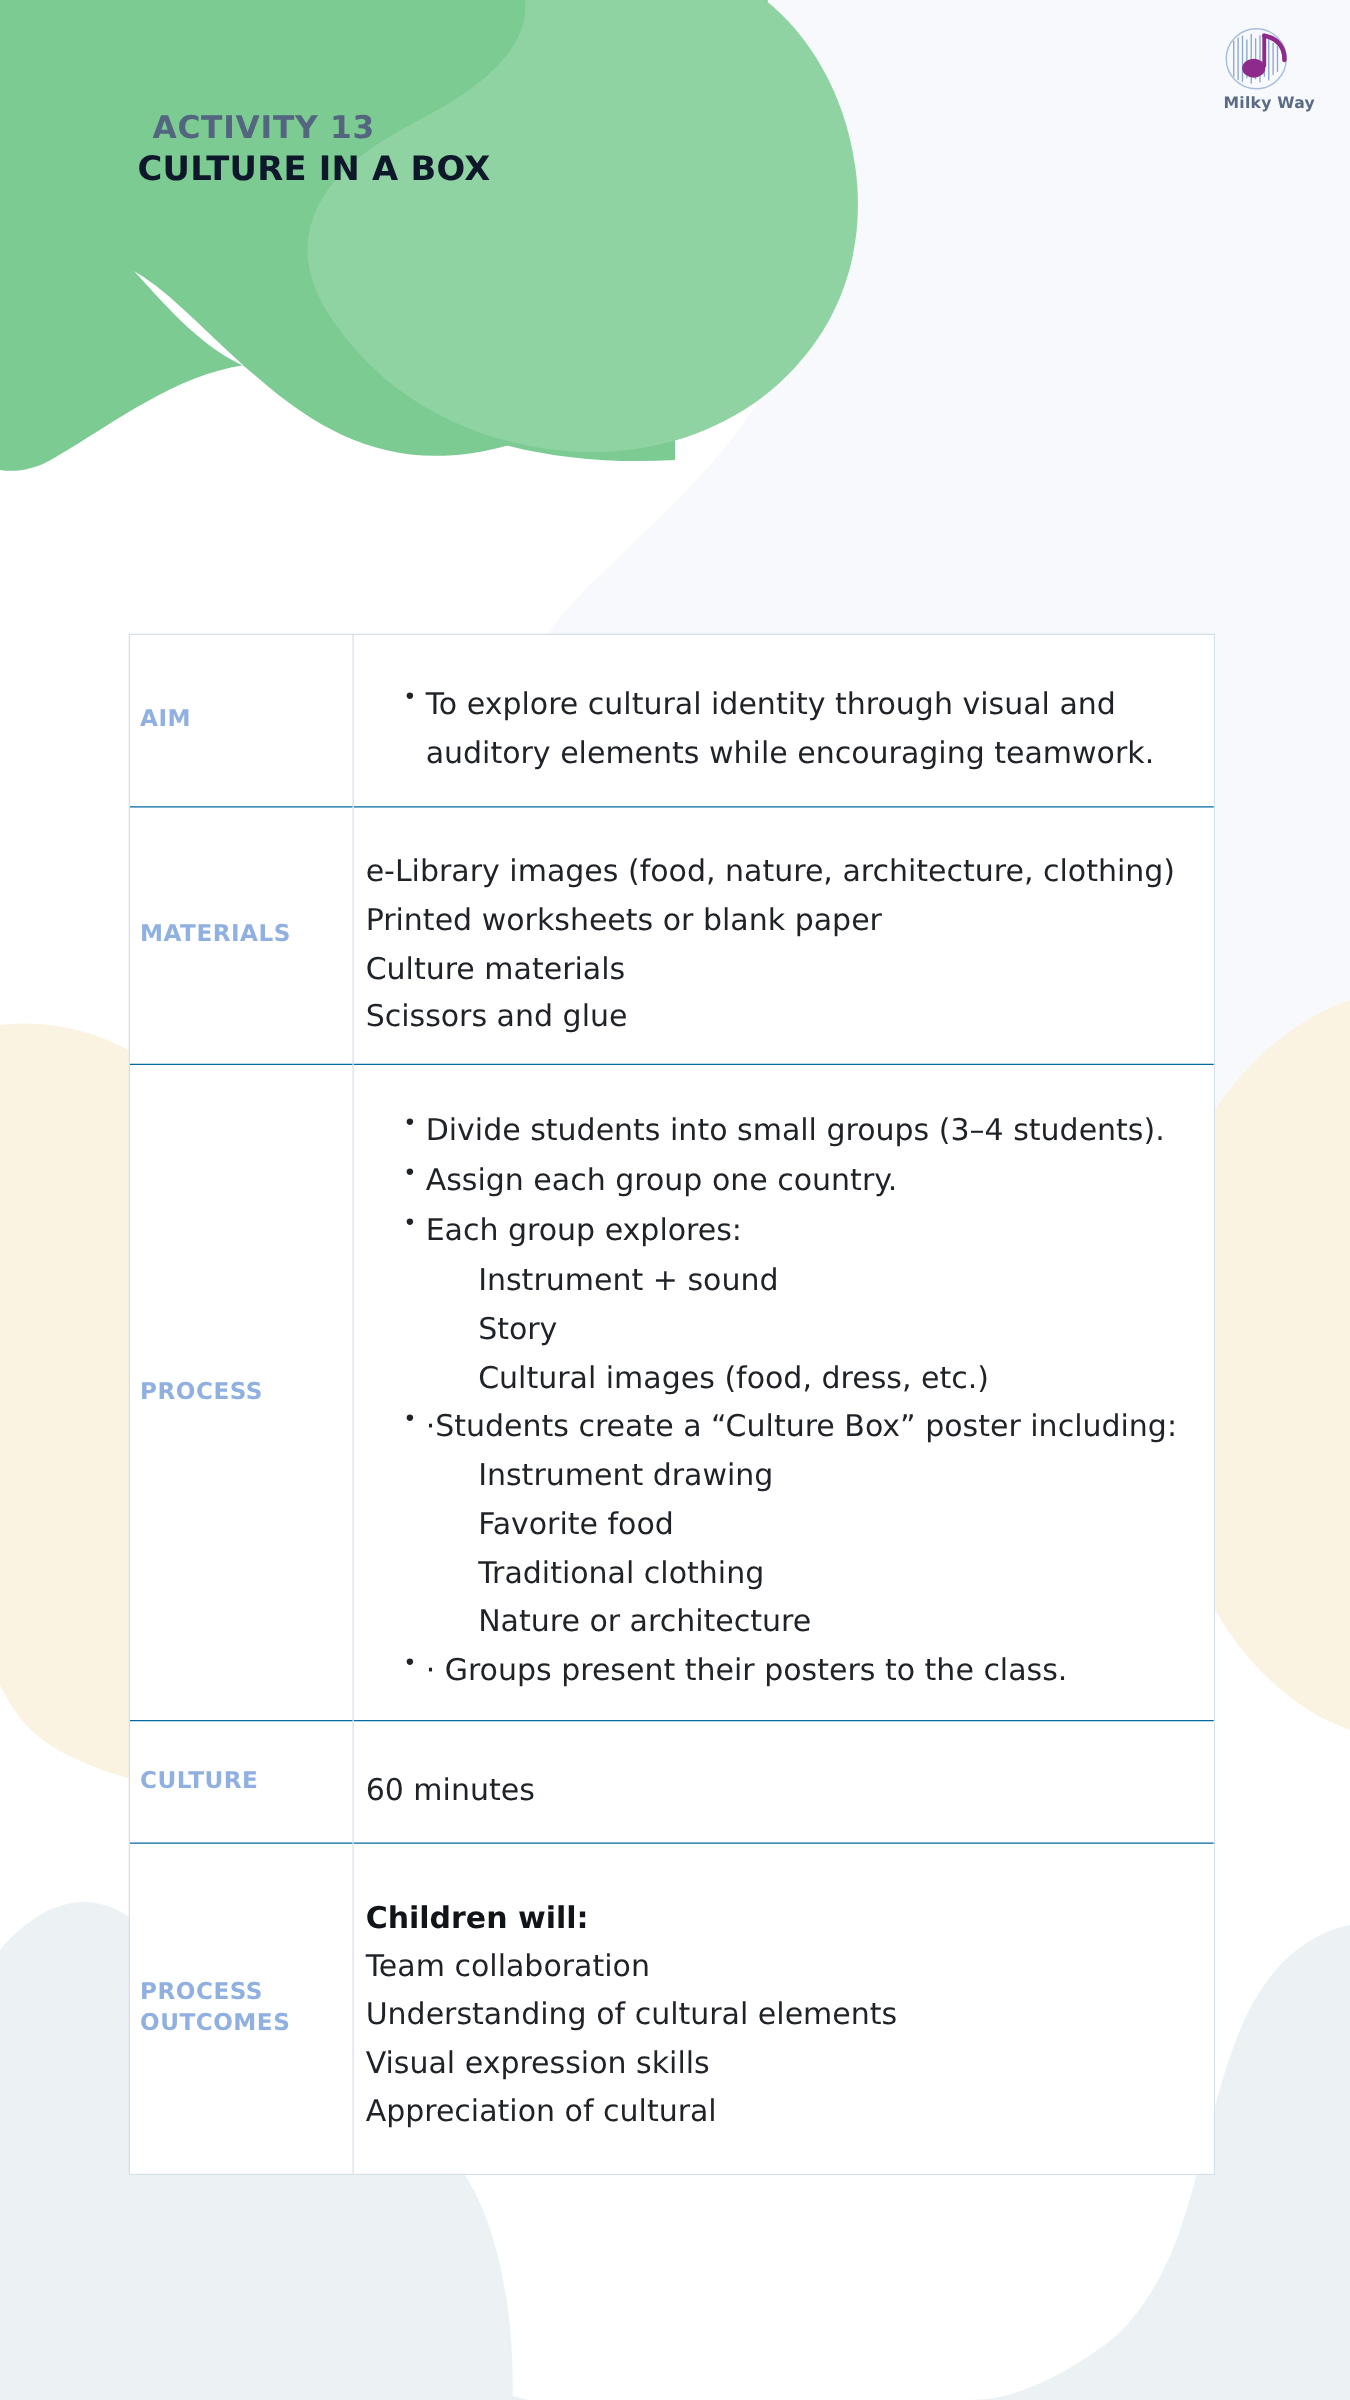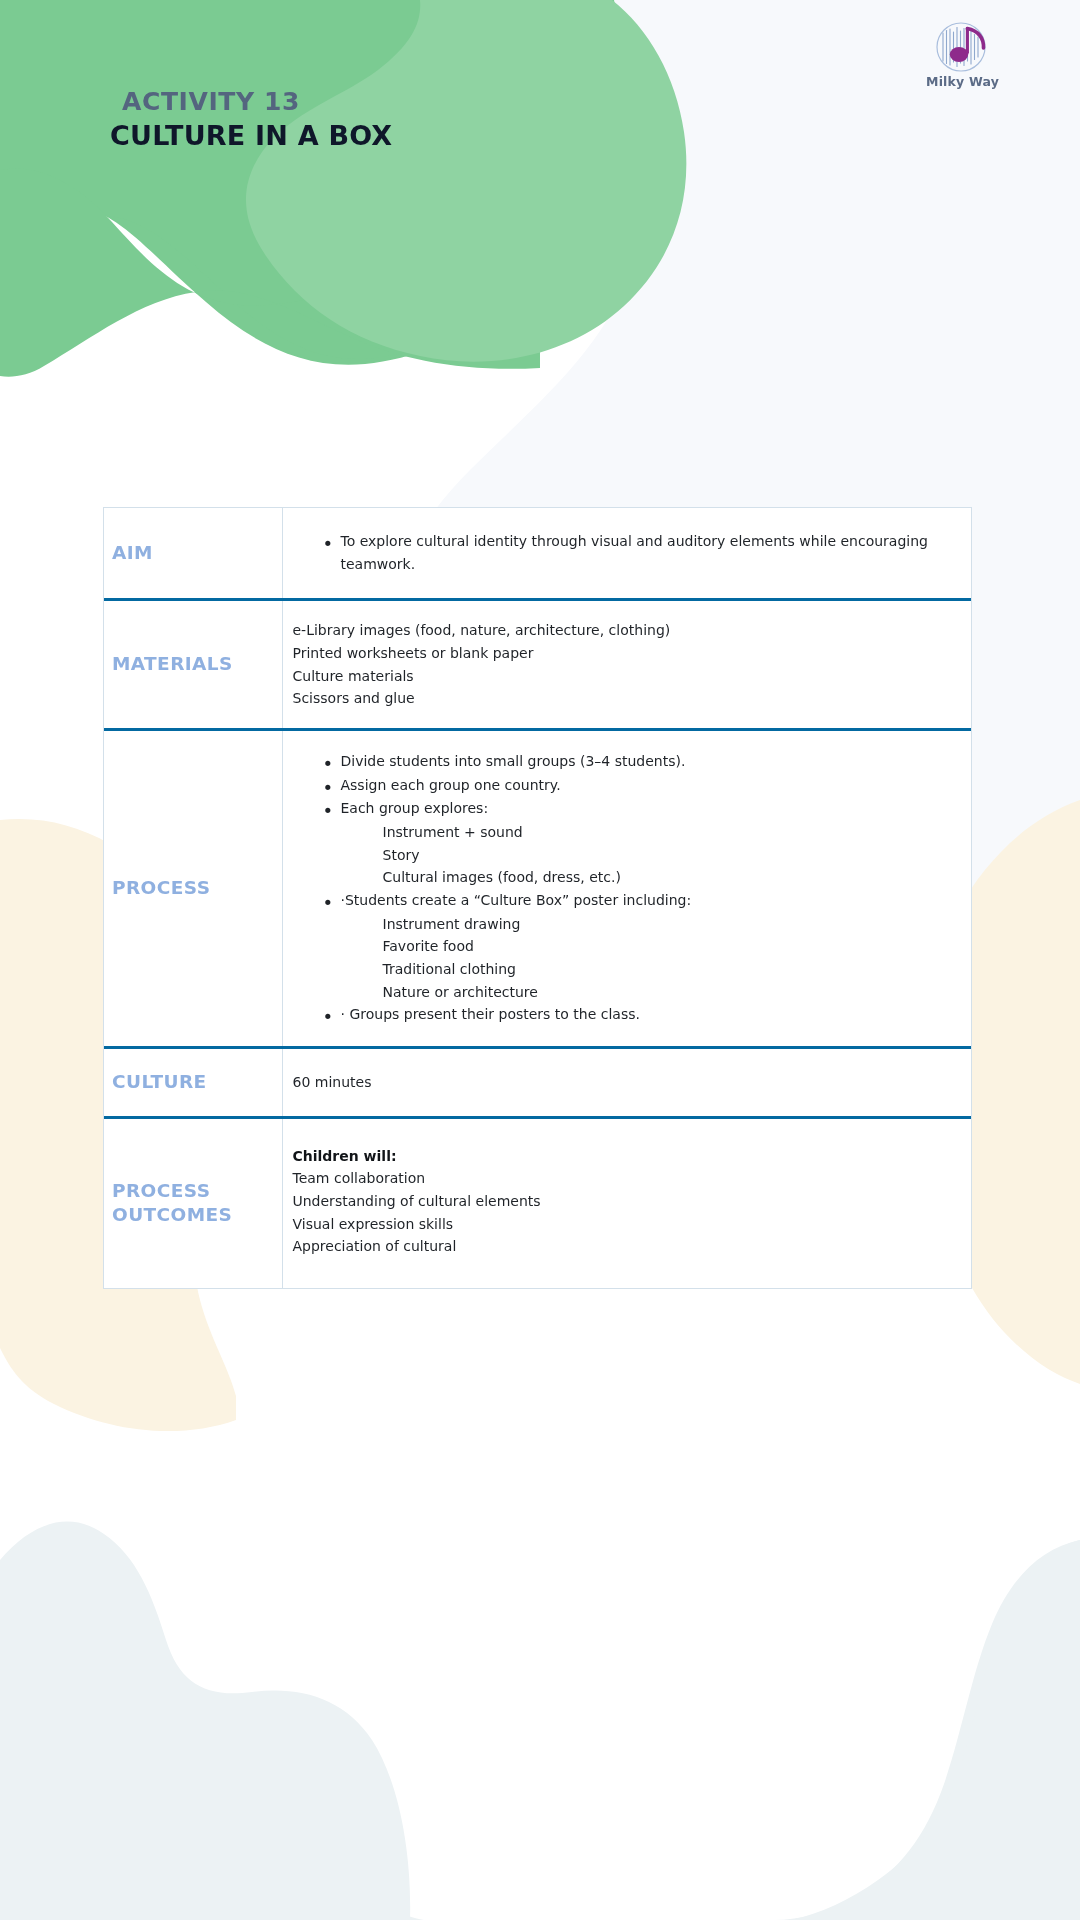--- a/index.html
+++ b/index.html
@@ -45,25 +45,25 @@
     font-weight: 700;
     letter-spacing: 0.2px;
     color: #0f172a;
     line-height: 1.25;
     margin: 0;
   }
 
   
   .logo {
     position: absolute;
-    left: 926px;
+    left: 970px;
     top: 18px;
     width: 82px;
     z-index: 3;
-    text-align: left;
+    text-align: right;
   }
   .logo-mark { display: block; }
   .logo-word {
     display: block;
     margin-top: -2px;
     font-size: 12.5px;
     font-weight: 600;
     color: #5b6b86;
     letter-spacing: 0.2px;
     white-space: nowrap;
@@ -79,42 +79,42 @@
     background: #ffffff;
     border: 1px solid #d3e0ea;
     box-sizing: border-box;
   }
   table.info {
     width: 100%;
     border-collapse: collapse;
     background: #ffffff;
     table-layout: fixed;
   }
-  table.info tr + tr > td { border-top: 3px solid #0369a1; }
+  table.info tr + tr > td { border-top: 1px solid #0369a1; }
   td.label {
     width: 178px;
     border-right: 1px solid #d3e0ea;
     vertical-align: middle;
     padding: 10px 0 10px 8px;
     box-sizing: border-box;
   }
   .label-text {
     color: #8fb0e0;
     font-size: 18.5px;
     font-weight: 700;
     letter-spacing: 0.4px;
     line-height: 1.32;
     display: block;
   }
   td.content {
     vertical-align: middle;
     padding: 16px 18px 16px 10px;
     box-sizing: border-box;
   }
-  .content-inner { font-size: 14px; color: #1f2328; line-height: 1.62; }
+  .content-inner { font-size: 24px; color: #1f2328; line-height: 1.62; margin-top: 14px; }
 
   ul.bul {
     margin: 0;
     padding: 0 0 0 30px;
     list-style: none;
   }
   ul.bul > li {
     position: relative;
     padding-left: 18px;
     margin: 0 0 1px 0;

